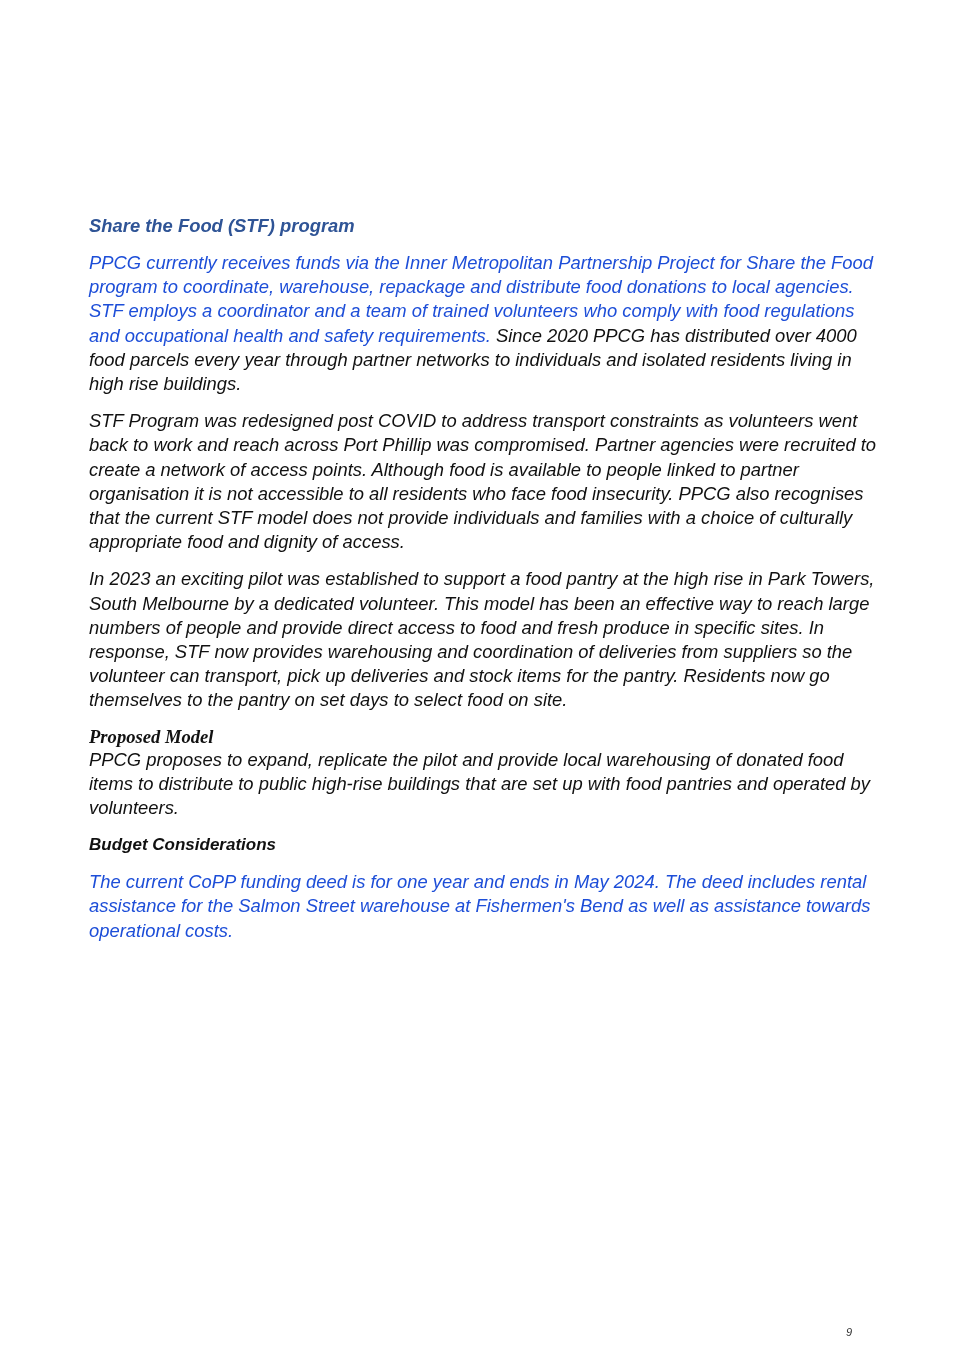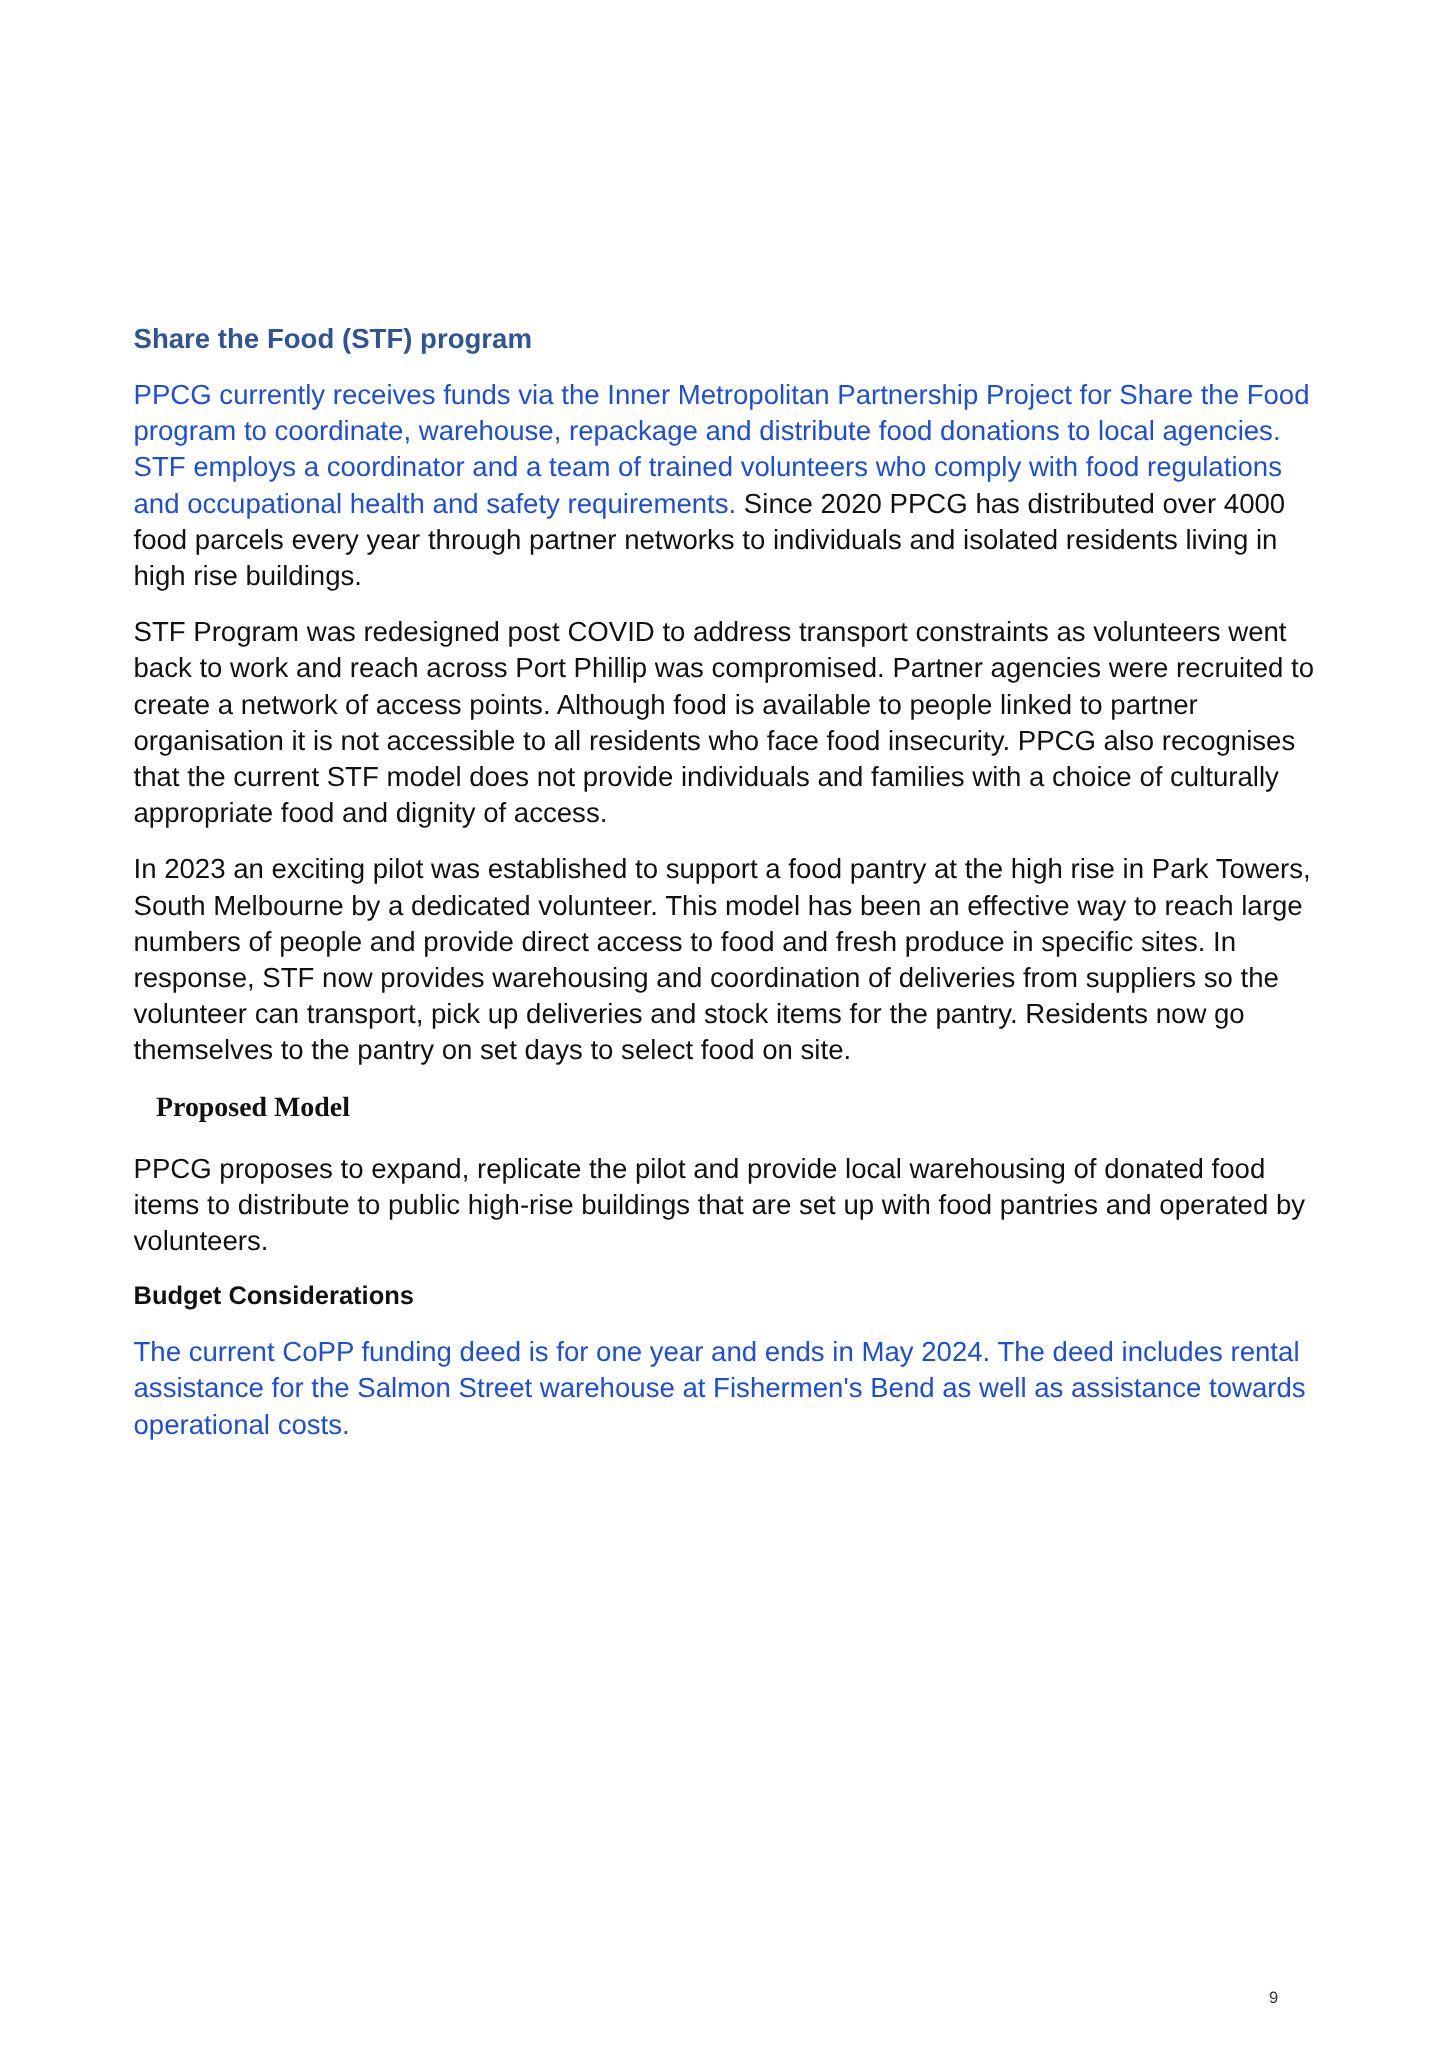--- a/index.html
+++ b/index.html
@@ -11,20 +11,21 @@
     width: 956px;
     height: 1369px;
     position: relative;
     overflow: hidden;
   }
   .page {
     position: absolute;
     left: 0; top: 0;
     width: 956px; height: 978px;
     background: #ffffff;
+    font-style: italic;
   }
   .content {
     position: absolute;
     left: 89px;
     top: 214px;
     width: 790px;
     font-family: "Liberation Sans", sans-serif;
     font-size: 18.4px;
     line-height: 24.2px;
     color: #1a1a1a;
@@ -41,24 +42,24 @@
     margin: 0 0 13px 0;
   }
   .gray { color: #1d4ed8; }
   .black { color: #111111; }
   .h-serif {
     font-family: "Liberation Serif", serif;
     font-weight: bold;
     font-size: 18.6px;
     line-height: 22px;
     color: #111111;
-    margin: 15px;
+    margin: 0;
   }
   .after-serif {
-    margin-top: 17px;
+    margin-top: 0;
   }
   .h-black {
     font-family: "Liberation Sans", sans-serif;
     font-weight: bold;
     font-size: 17px;
     line-height: 24px;
     color: #111111;
     margin: 0 0 13px 0;
   }
   .page-number {

